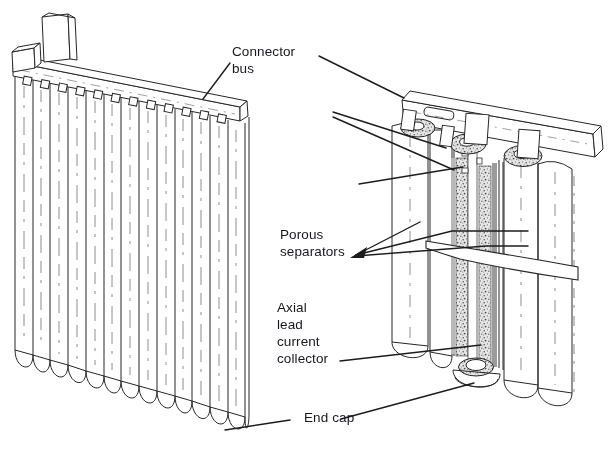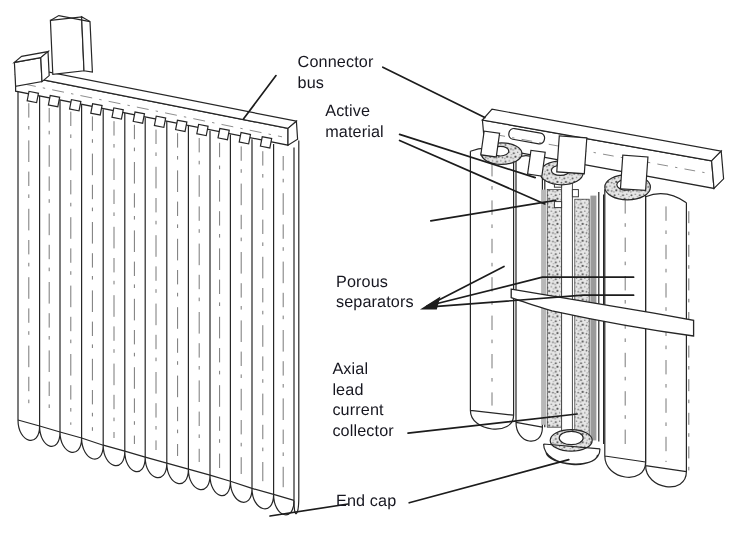--- a/index.html
+++ b/index.html
@@ -159,25 +159,23 @@
     <path d="M356 255L420 222"></path>
     <path d="M356 255L452 231L528 231"></path>
     <path d="M356 256L486 246L528 246"></path>
     <polygon points="350,258 367,247 364,258" fill="#1c1c1c" stroke="none"></polygon>
     <path d="M340 361L481 345"></path>
     <path d="M290 420L225 430"></path>
     <path d="M341 419L474 383"></path>
   </g>
 </svg>
 
-<div class="lbl" style="left:248px;top:43px">Connector
+<div class="lbl" style="left:232px;top:43px">Connector
 bus</div>
-<div class="lbl" style="left:271px;top:84px">Active
-material</div>
 <div class="lbl" style="left:280px;top:226px">Porous
 separators</div>
 <div class="lbl" style="left:277px;top:299px">Axial
 lead
 current
 collector</div>
-<div class="lbl" style="left:280px;top:409px">End cap</div>
+<div class="lbl" style="left:304px;top:409px">End cap</div>
 
 </div>
 
 </body></html>

